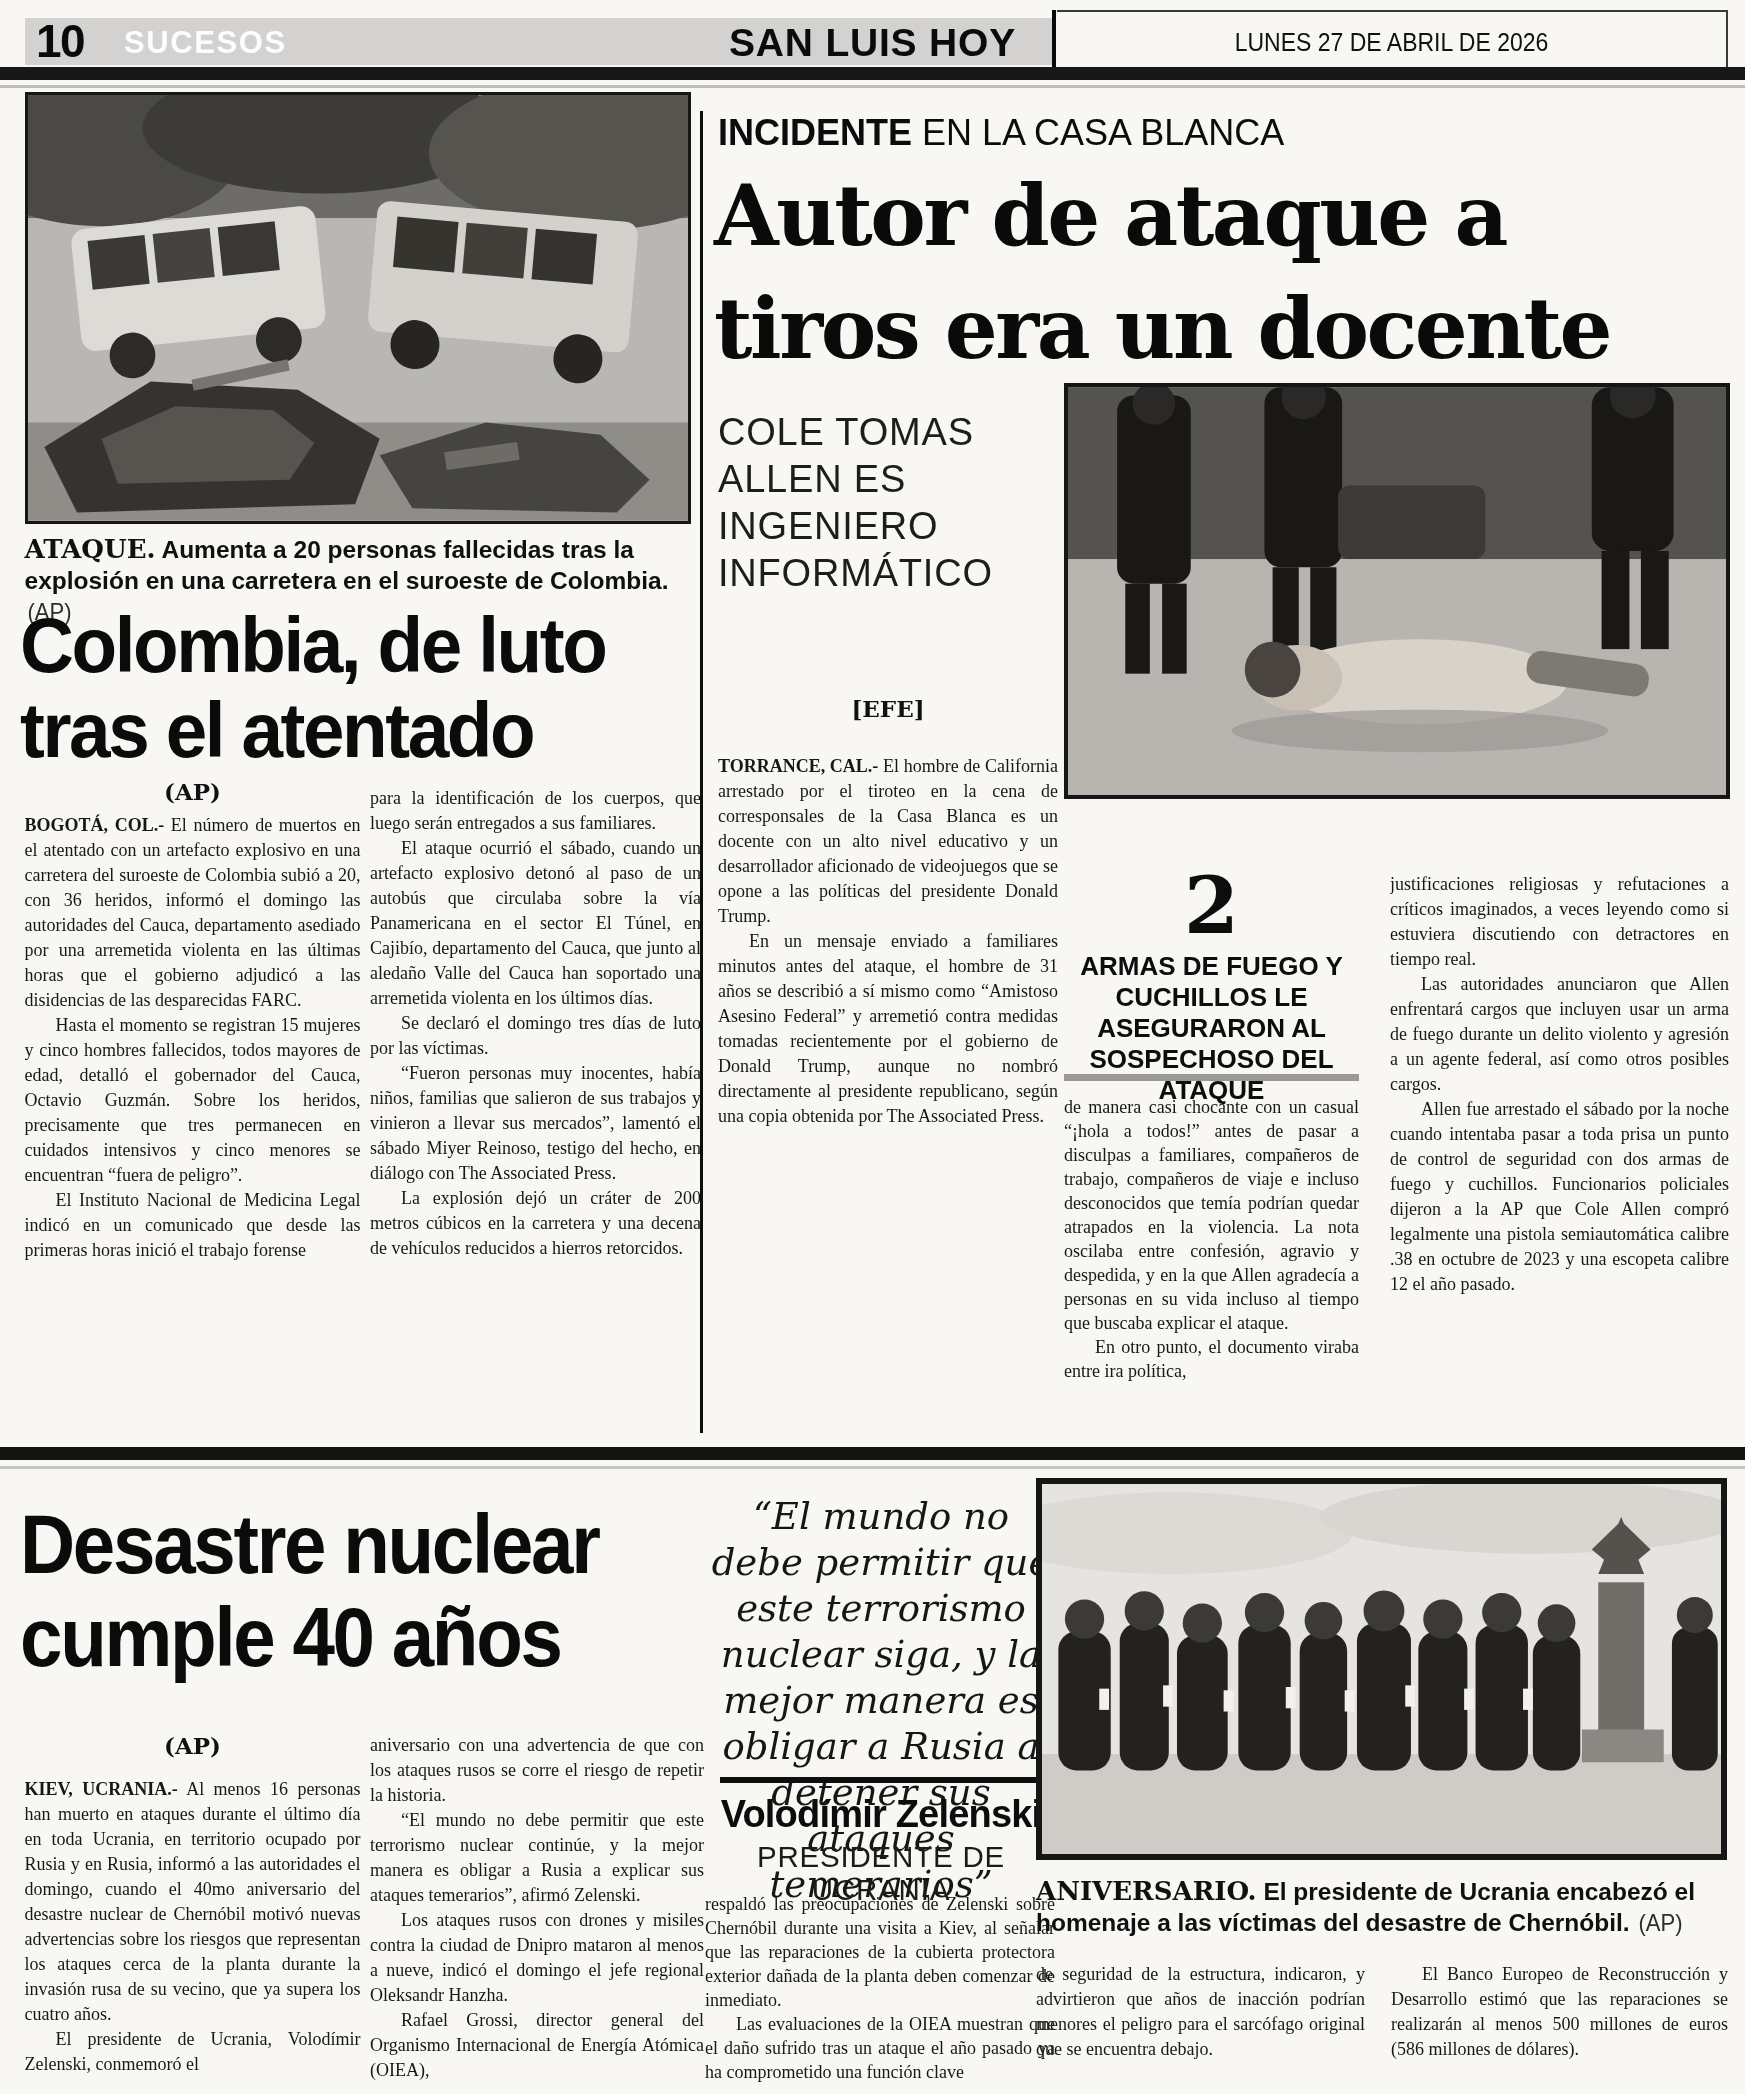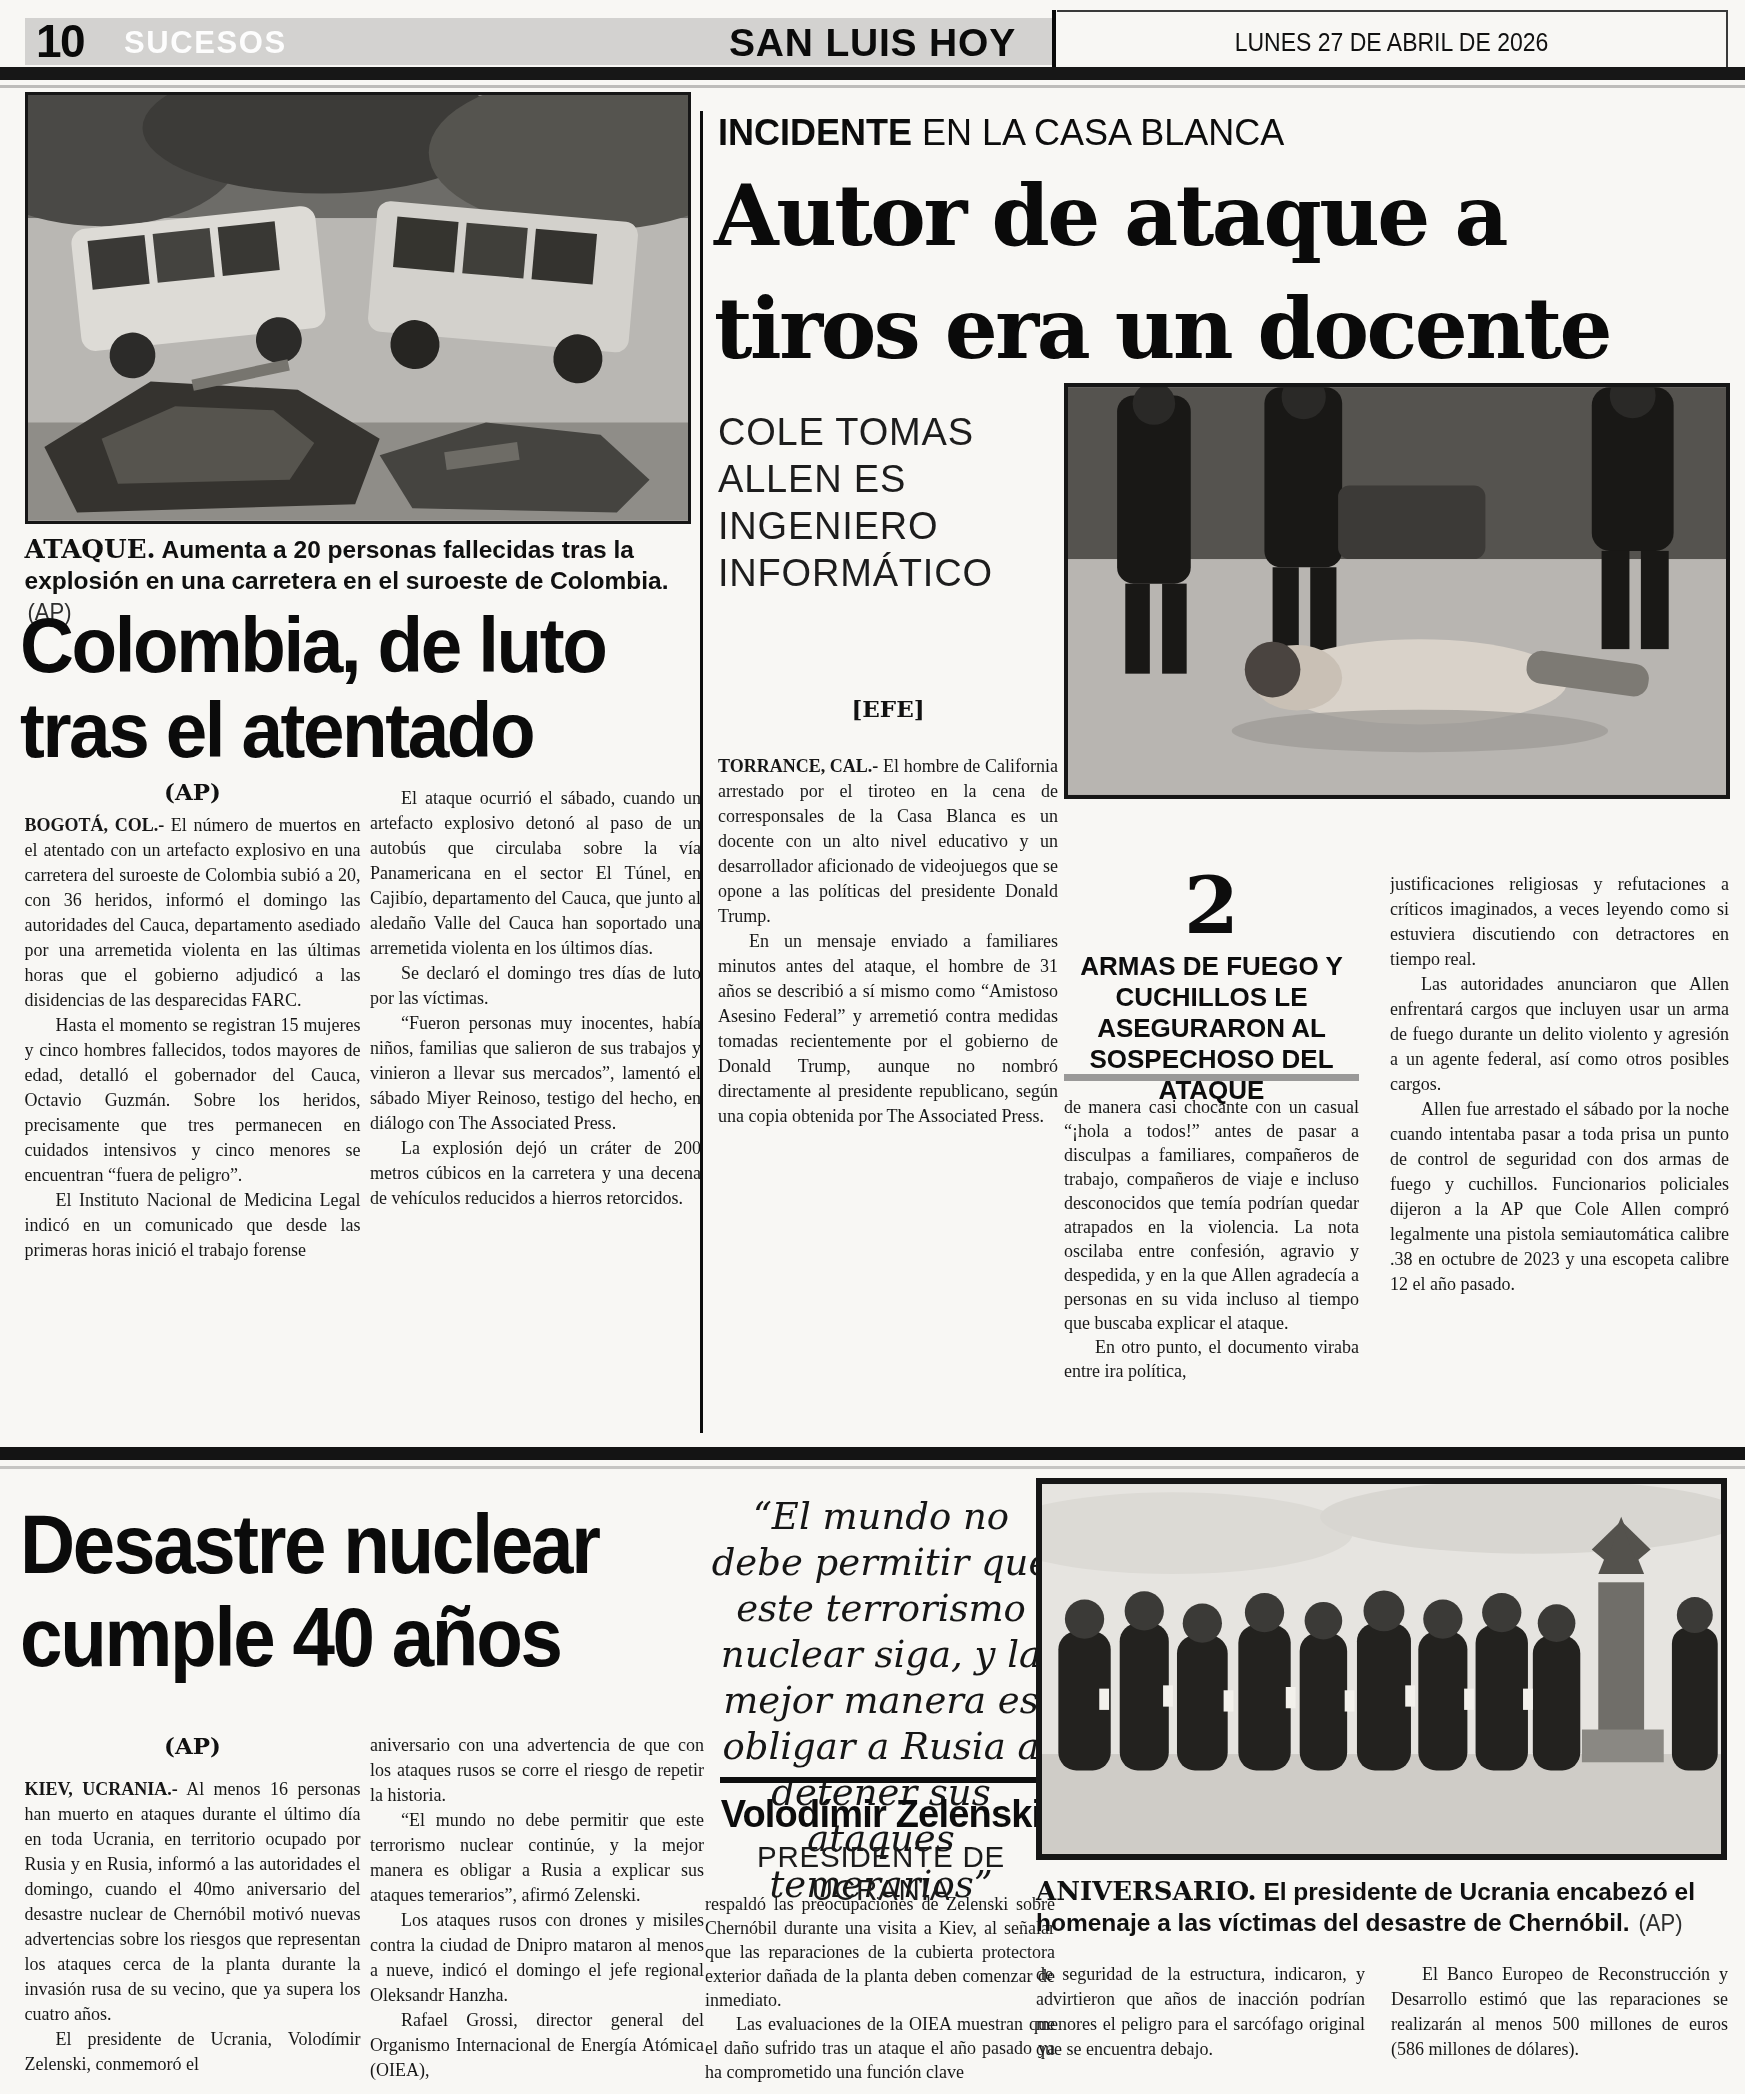--- a/index.html
+++ b/index.html
@@ -115,20 +115,21 @@
     <div>Colombia, de luto</div>
     <div>tras el atentado</div>
   </div>
   <div class="abs byline" style="left:24.5px;top:779px;width:336px;">(AP)</div>
   <div class="abs col" style="left:24.5px;top:813px;width:336px;height:620px;">
     <p class="bp"><span class="lead">BOGOTÁ, COL.-</span> <span>El número de muertos en el atentado con un artefacto explosivo en una carretera del suroeste de Colombia subió a 20, con 36 heridos, informó el domingo las autoridades del Cauca, departamento asediado por una arremetida violenta en las últimas horas que el gobierno adjudicó a las disidencias de las desparecidas FARC.</span></p>
     <p class="bp ind"><span>Hasta el momento se registran 15 mujeres y cinco hombres fallecidos, todos mayores de edad, detalló el gobernador del Cauca, Octavio Guzmán. Sobre los heridos, precisamente que tres permanecen en cuidados intensivos y cinco menores se encuentran “fuera de peligro”.</span></p>
     <p class="bp ind"><span>El Instituto Nacional de Medicina Legal indicó en un comunicado que desde las primeras horas inició el trabajo forense</span></p>
   </div>
   <div class="abs col" style="left:370px;top:786px;width:331px;height:648px;">
+    <p class="bp"><span>para la identificación de los cuerpos, que luego serán entregados a sus familiares.</span></p>
     <p class="bp ind"><span>El ataque ocurrió el sábado, cuando un artefacto explosivo detonó al paso de un autobús que circulaba sobre la vía Panamericana en el sector El Túnel, en Cajibío, departamento del Cauca, que junto al aledaño Valle del Cauca han soportado una arremetida violenta en los últimos días.</span></p>
     <p class="bp ind"><span>Se declaró el domingo tres días de luto por las víctimas.</span></p>
     <p class="bp ind"><span>“Fueron personas muy inocentes, había niños, familias que salieron de sus trabajos y vinieron a llevar sus mercados”, lamentó el sábado Miyer Reinoso, testigo del hecho, en diálogo con The Associated Press.</span></p>
     <p class="bp ind"><span>La explosión dejó un cráter de 200 metros cúbicos en la carretera y una decena de vehículos reducidos a hierros retorcidos.</span></p>
   </div>
 
   <div class="abs vrule" style="left:700px;top:111px;width:3.3px;height:1322px;"></div>
 
   <div class="abs kicker">
     <span class="k1">INCIDENTE</span><span class="k2"> EN LA CASA BLANCA</span>

